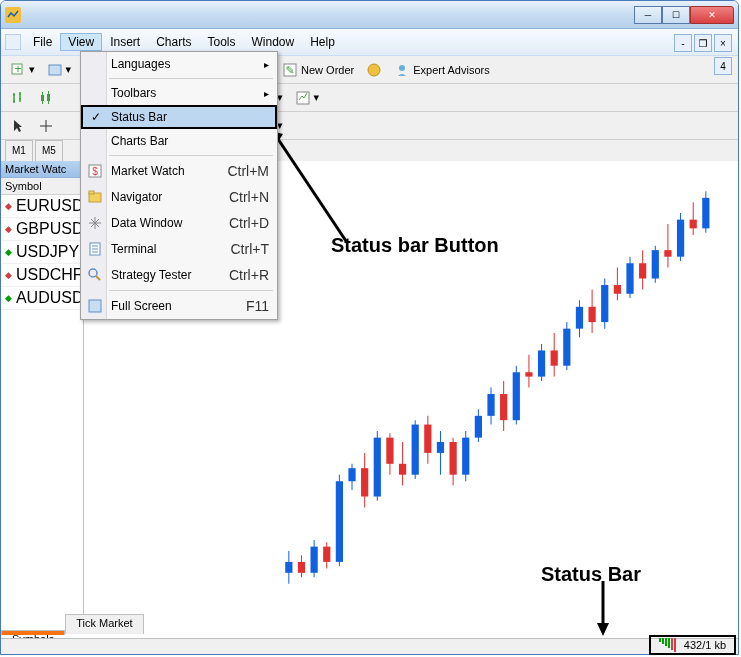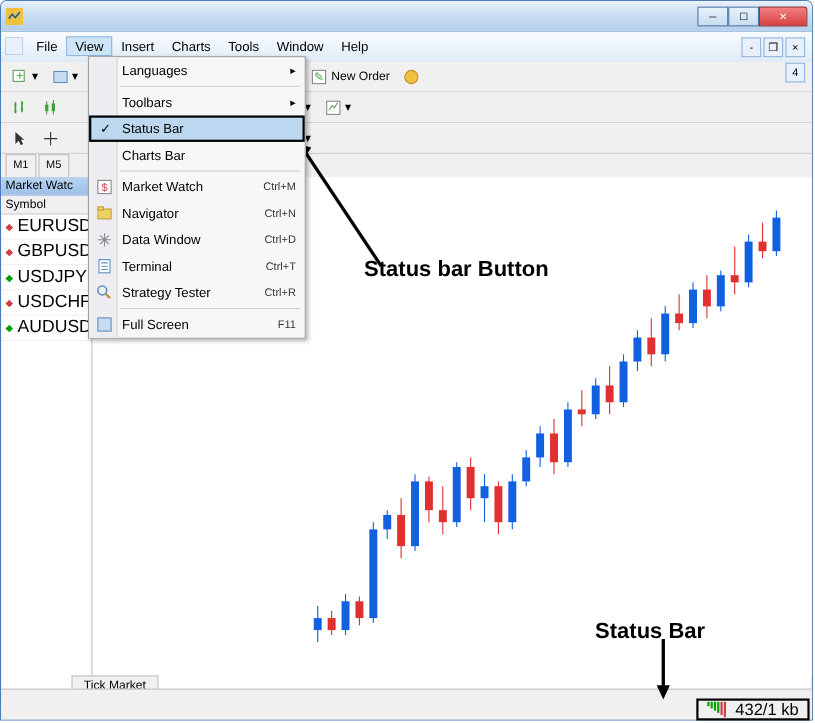--- a/index.html
+++ b/index.html
@@ -32,33 +32,33 @@
     .sidebar-title { background: linear-gradient(180deg,#b8d4f0,#9cc0e8); padding: 2px 4px; border-bottom: 1px solid #8fb3d9; font-size: 11px; }
     .sidebar-header { background: #f0f0f0; padding: 2px 4px; border-bottom: 1px solid #d0d0d0; font-size: 11px; }
     .symbol-row { padding: 2px 4px; display: flex; align-items: center; gap: 4px; border-bottom: 1px solid #f0f0f0; }
     
     
     .bottom-tabs { position: absolute; bottom: 20px; left: 0; height: 20px; display: flex; font-size: 11px; }
     .tab { padding: 2px 10px; background: #f0f0f0; border: 1px solid #c0c0c0; border-bottom: none; cursor: pointer; }
     .tab.active { background: #f97316; margin-top: 16px; }
     
     
-    .statusbar { position: absolute; bottom: 0; left: 0; right: 0; height: 28px; background: #f0f0f0; border-top: 1px solid #c0c0c0; display: flex; align-items: center; justify-content: flex-end; padding: 0 6px; font-size: 15px; }
+    .statusbar { position: absolute; bottom: 0; left: 0; right: 0; height: 16px; background: #f0f0f0; border-top: 1px solid #c0c0c0; display: flex; align-items: center; justify-content: flex-end; padding: 0 6px; font-size: 11px; }
     .conn-indicator { display: inline-flex; gap: 1px; margin-right: 8px; }
     .conn-bar { width: 2px; background: #00a000; }
     .status-box { border: 2px solid #000; padding: 0 8px; display: flex; align-items: center; height: 20px; position: absolute; right: 2px; bottom: -1px; }
     
     
     .dropdown { position: absolute; top: 50px; left: 79px; width: 198px; background: #f7f7f7; border: 1px solid #a0a0a0; box-shadow: 2px 2px 4px rgba(0,0,0,0.3); z-index: 100; font-size: 12px; }
     .dropdown-item { padding: 5px 8px 5px 30px; cursor: pointer; display: flex; align-items: center; position: relative; }
     .dropdown-item.highlighted { background: #bdd7f0; border: 2px solid #000; padding: 3px 6px 3px 28px; }
     .dropdown-sep { height: 1px; background: #d0d0d0; margin: 2px 4px 2px 28px; }
     .dropdown-icon { position: absolute; left: 6px; width: 16px; height: 16px; }
     .dropdown-arrow { margin-left: auto; font-size: 10px; }
-    .dropdown-shortcut { margin-left: auto; font-size: 10px; color: #333; }
+    .dropdown-shortcut { margin-left: auto; font-size: 14px; color: #333; }
     .dropdown-check { position: absolute; left: 8px; font-size: 12px; }
     .dropdown-left-strip { position: absolute; left: 0; top: 0; bottom: 0; width: 26px; background: #eeeef2; border-right: 1px solid #d8d8d8; z-index: -1; }
     
     
     .annotation { position: absolute; font-weight: bold; font-size: 20px; font-family: Liberation Sans, sans-serif; z-index: 50; }
     .badge { position: absolute; right: 6px; top: 56px; width: 18px; height: 18px; background: #e8f1fb; border: 1px solid #8fb3d9; font-size: 10px; display: flex; align-items: center; justify-content: center; }
   </style>
 </head>
 <body>
 
@@ -109,20 +109,27 @@
         <svg class="tb-icon" viewBox="0 0 16 16">
           <rect x="2" y="2" width="12" height="12" fill="#fff" stroke="#888"></rect>
           <text x="8" y="12" font-size="11" fill="#40a040" text-anchor="middle">✎</text>
         </svg>
         <span>New Order</span>
       </div>
     <div class="tb-btn">
         <svg class="tb-icon" viewBox="0 0 16 16">
           <circle cx="8" cy="8" r="6" fill="#f0c040" stroke="#c09020"></circle>
         </svg>
+      </div>
+    <div class="tb-btn">
+        <svg class="tb-icon" viewBox="0 0 16 16">
+          <circle cx="8" cy="6" r="3" fill="#60b0e0"></circle>
+          <path d="M4 14 Q8 10 12 14" fill="#60b0e0"></path>
+        </svg>
+        <span>Expert Advisors</span>
       </div>
   </div>
 
   <div class="badge">4</div>
 
   <div class="toolbar">
     <div class="tb-btn">
         <svg class="tb-icon" viewBox="0 0 16 16">
           <path d="M4 3 v10 M3 5 h2 M3 11 h2 M10 2 v10 M9 4 h2 M9 9 h2" stroke="#40a040" stroke-width="1.5"></path>
         </svg>

